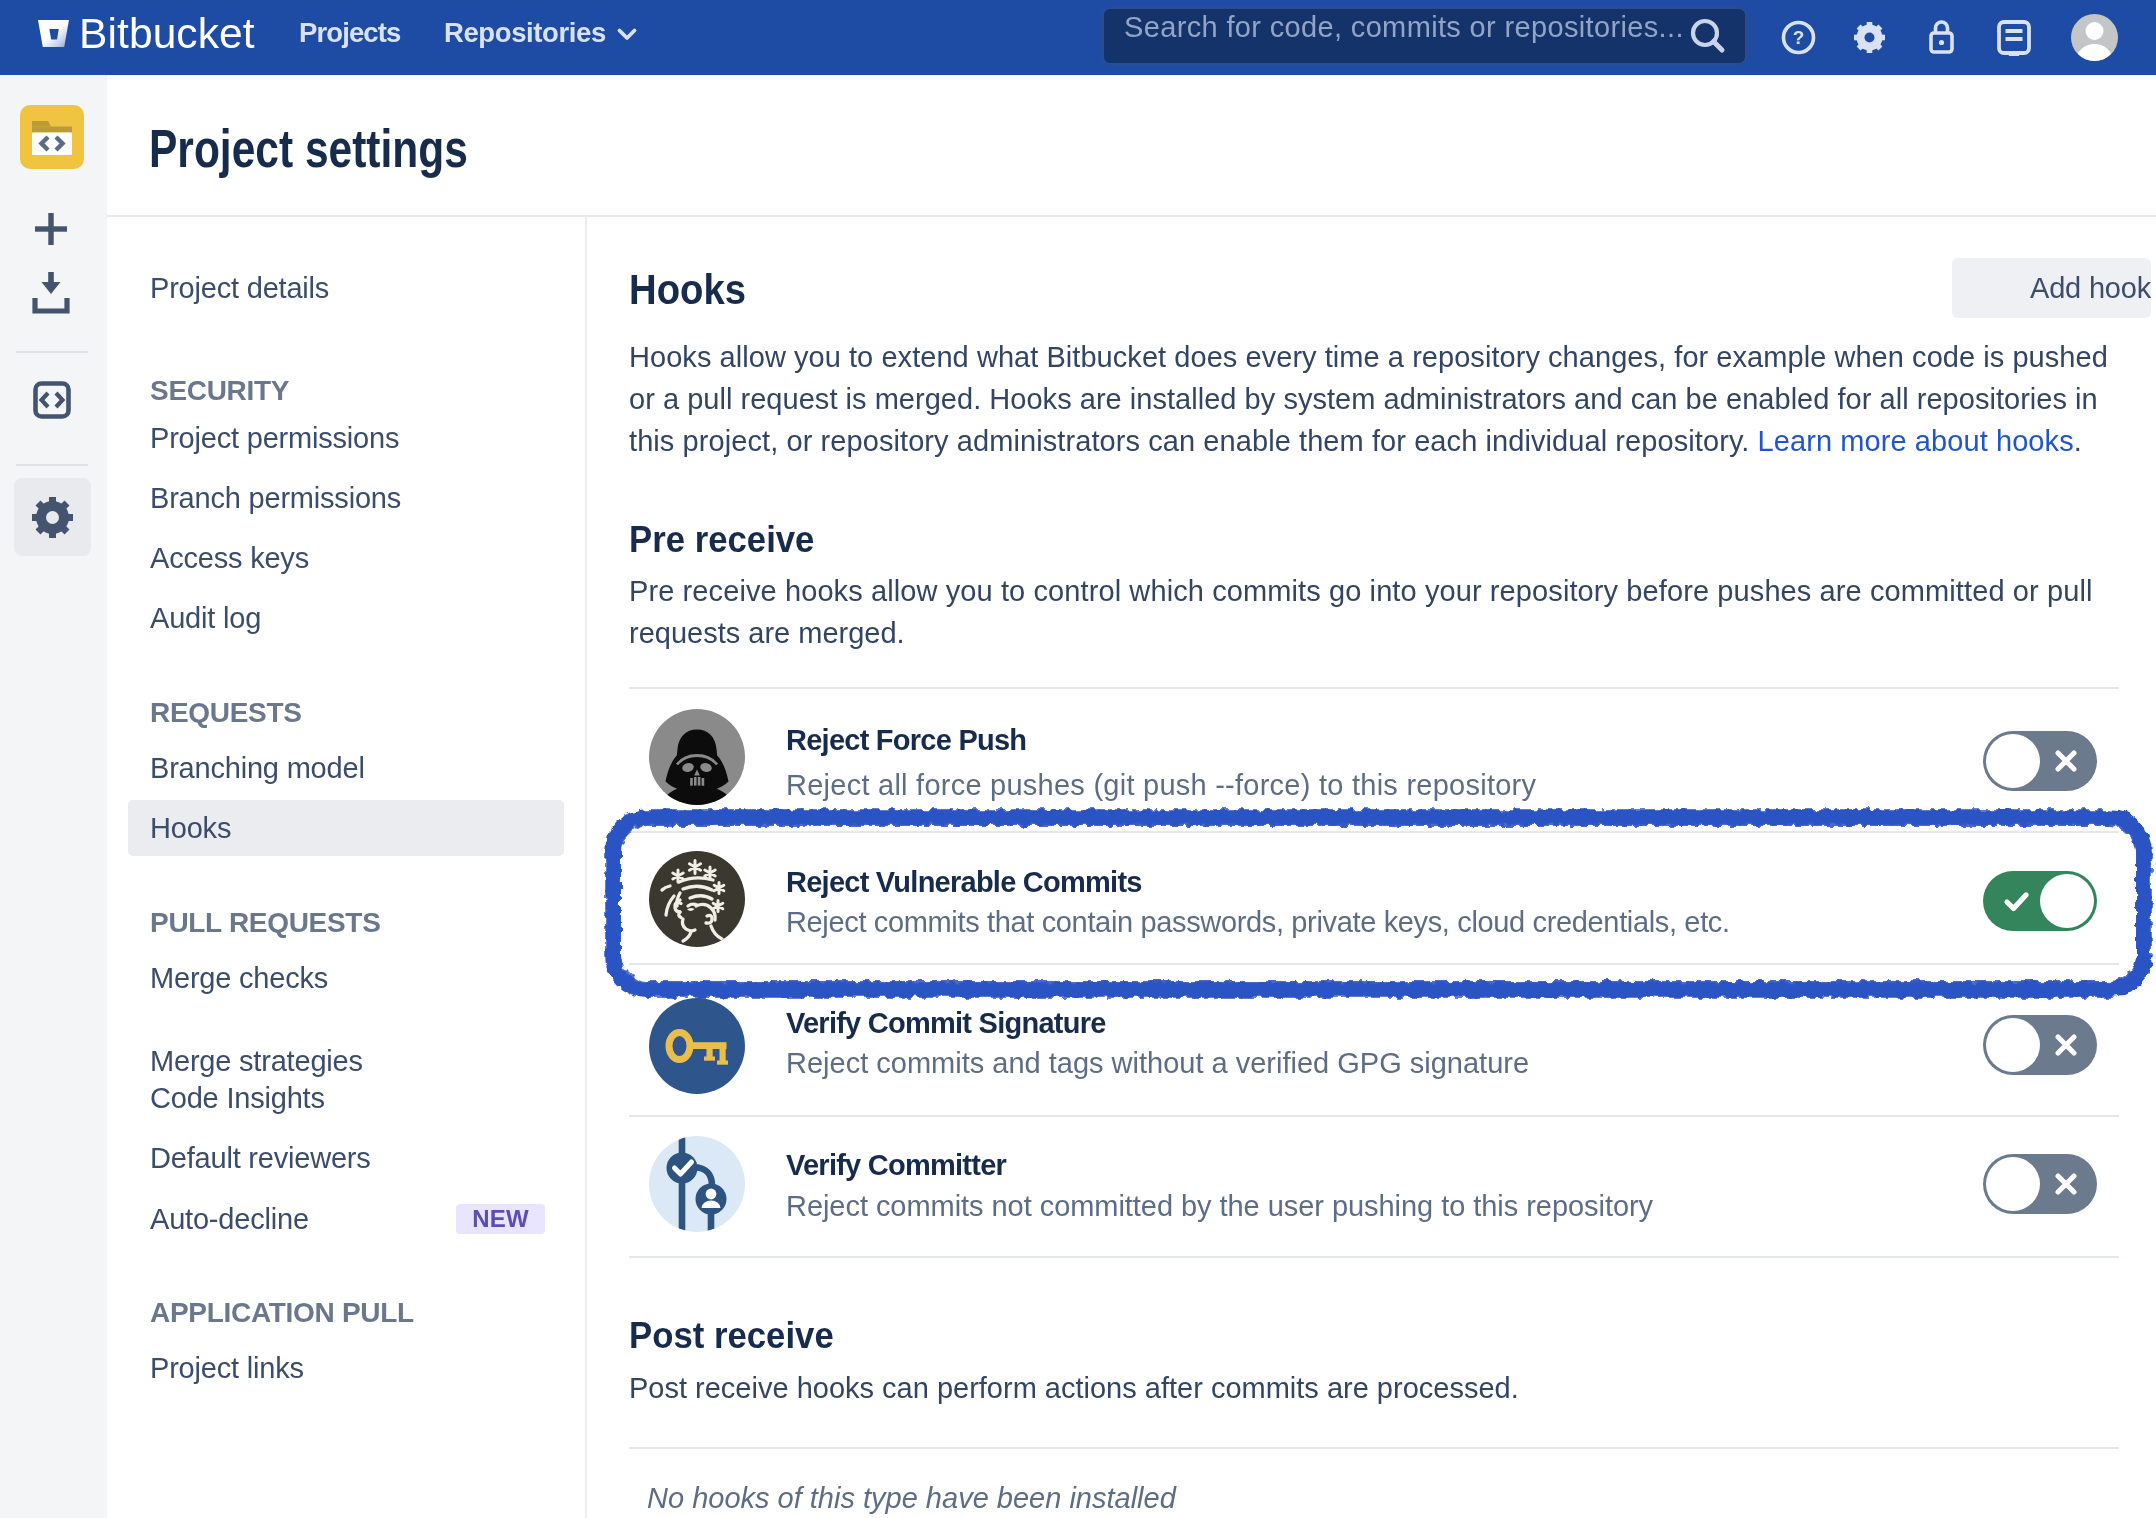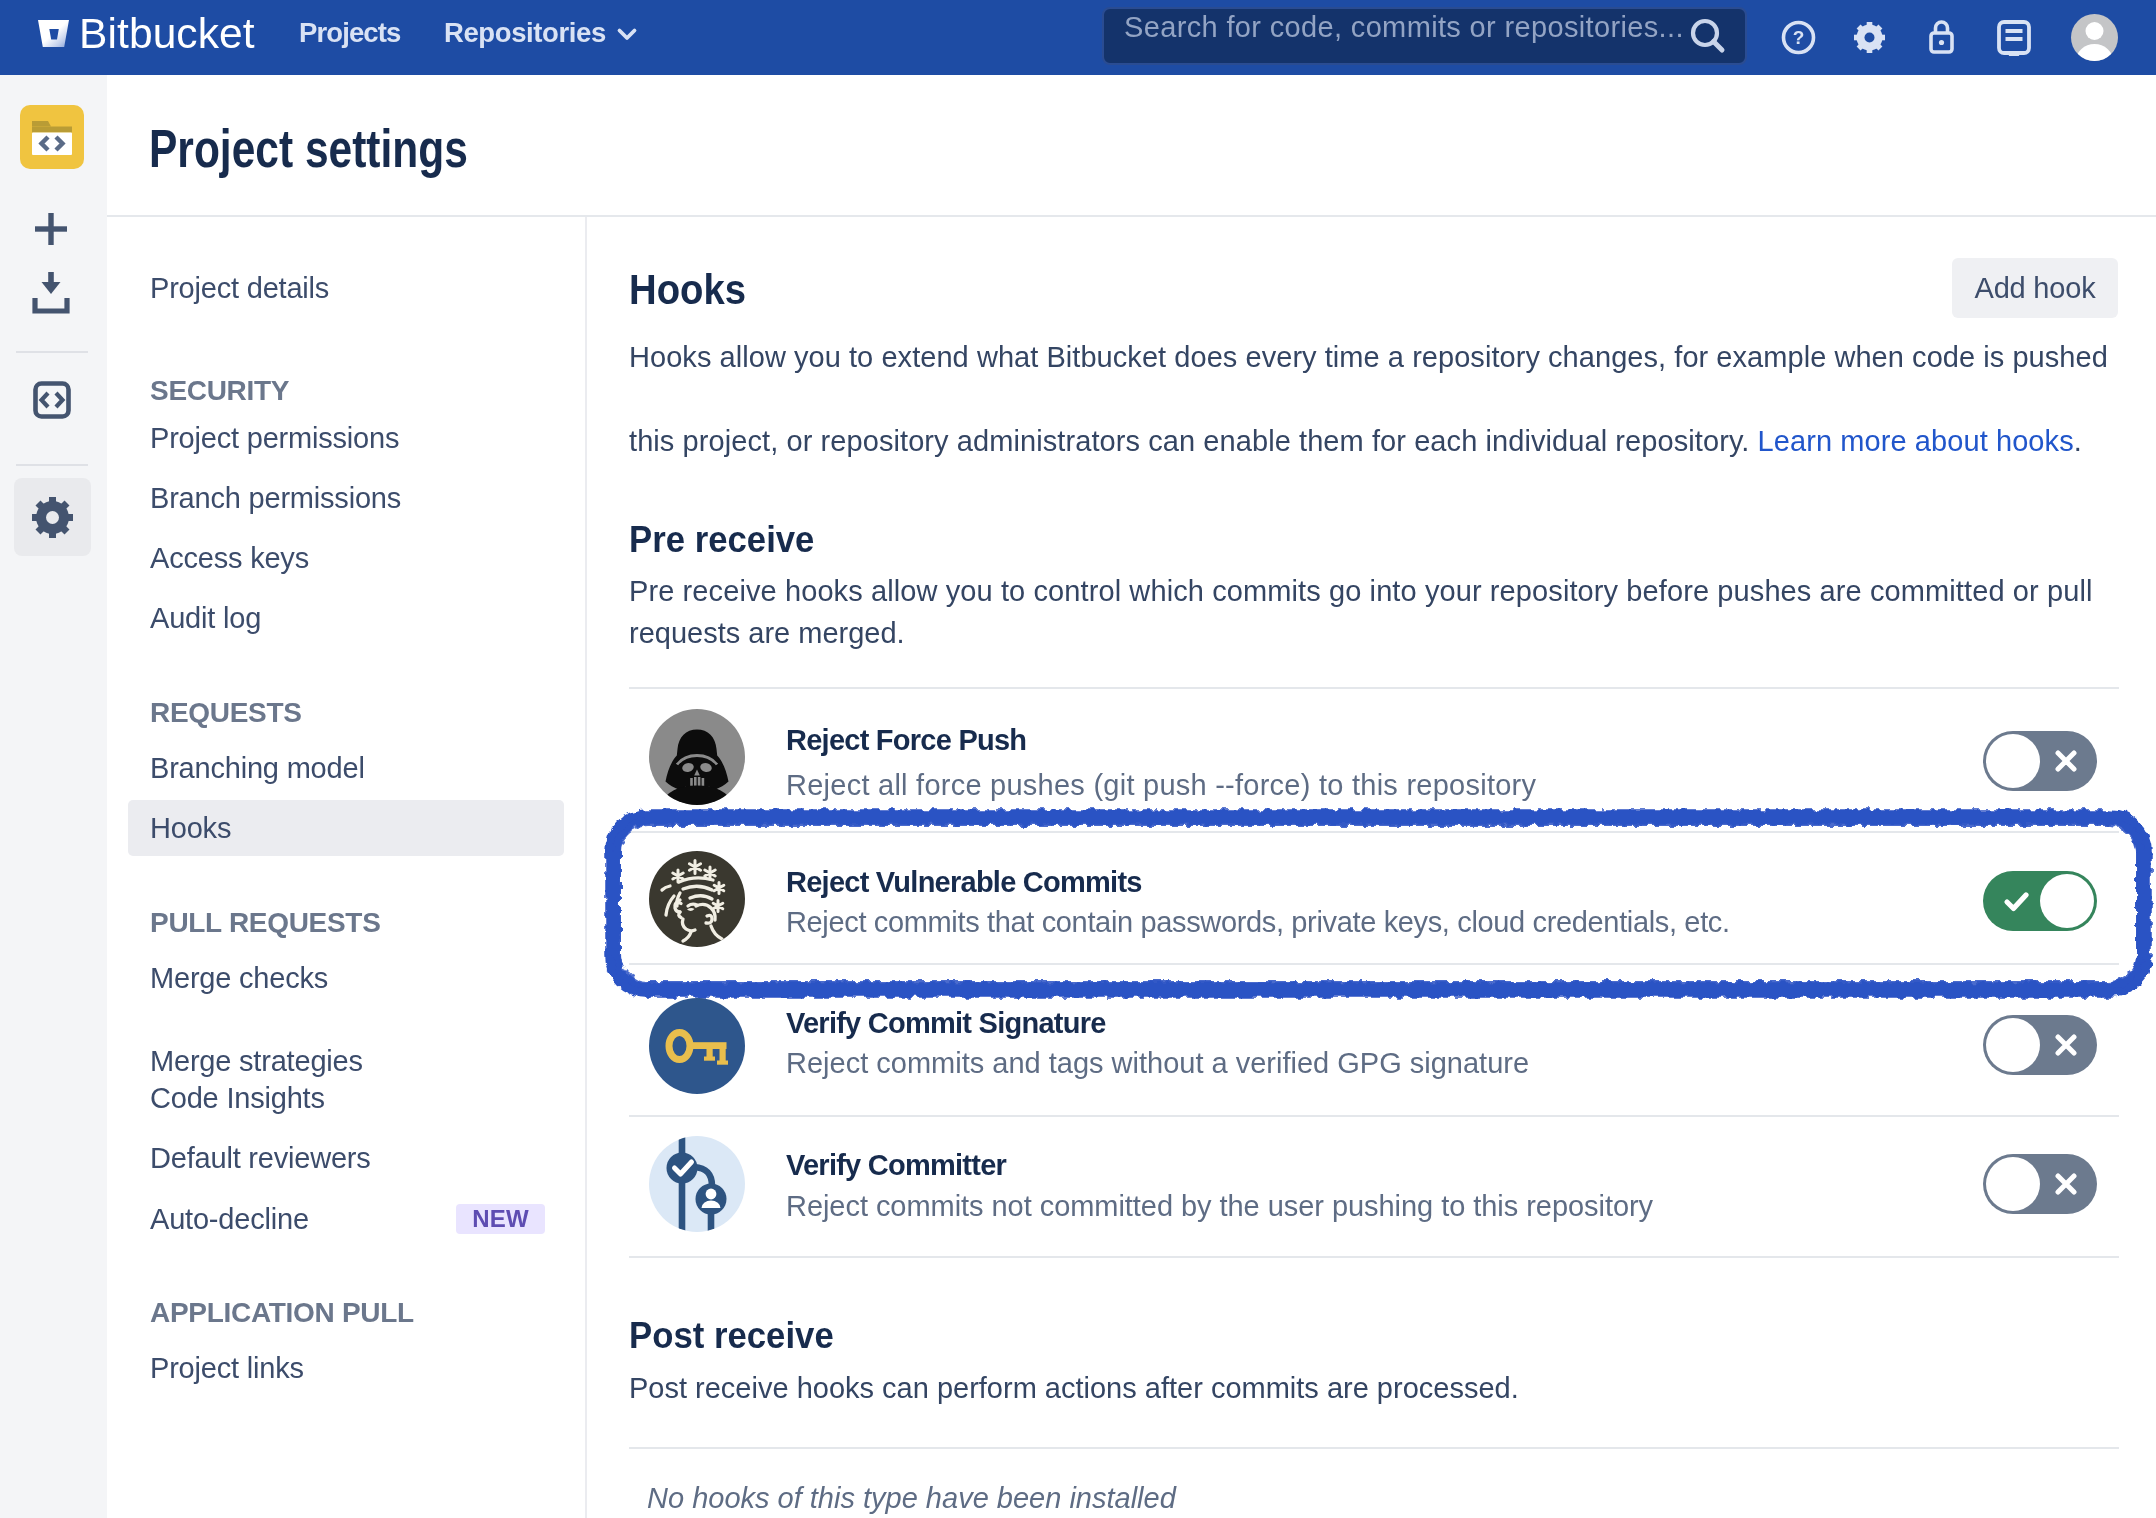--- a/index.html
+++ b/index.html
@@ -25,21 +25,21 @@
 .sh{position:absolute;left:150px;font-size:28px;font-weight:bold;color:#6B778C;line-height:1;white-space:nowrap;letter-spacing:-0.3px}
 #hooksel{position:absolute;left:128px;top:800px;width:436px;height:56px;border-radius:5px;background:#EBECF0}
 #newbadge{position:absolute;left:456px;top:1204px;width:89px;height:30px;border-radius:4px;background:#E9E4FF;color:#5E4DB2;font-weight:bold;font-size:24px;text-align:center;line-height:30px;letter-spacing:0.2px}
 
 #h1{position:absolute;left:149px;top:121px;font-size:54px;font-weight:bold;color:#172B4D;line-height:1;white-space:nowrap;transform:scaleX(0.787);transform-origin:0 0;letter-spacing:0px}
 #h2{position:absolute;left:629px;top:268px;font-size:43px;font-weight:bold;color:#172B4D;line-height:1;white-space:nowrap;transform:scaleX(0.89);transform-origin:0 0}
 .h3{position:absolute;left:629px;font-size:36px;font-weight:bold;color:#172B4D;line-height:1;white-space:nowrap;transform:scaleX(0.965);transform-origin:0 0}
 
 .para{position:absolute;left:629px;font-size:29px;color:#344563;line-height:1;white-space:nowrap;letter-spacing:0px}
 a.lnk{color:#2156CB;text-decoration:none}
-#addhook{position:absolute;left:1952px;top:258px;width:166px;height:60px;border-radius:6px;background:#EFF0F3;color:#3D4D6B;font-size:29px;text-align:center;line-height:60px;letter-spacing:-0.2px}
+#addhook{position:absolute;left:1952px;top:258px;width:199px;height:60px;border-radius:6px;background:#EFF0F3;color:#3D4D6B;font-size:29px;text-align:right;line-height:60px;letter-spacing:-0.2px}
 .hr2{position:absolute;height:2px;background:#E4E7EB;left:629px;width:1490px}
 
 .hicon{position:absolute;left:649px;width:96px;height:96px;border-radius:50%}
 .t{position:absolute;left:786px;font-size:29px;font-weight:bold;color:#172B4D;line-height:1;white-space:nowrap;letter-spacing:-0.75px}
 .d{position:absolute;left:786px;font-size:29px;color:#5E6C84;line-height:1;white-space:nowrap;letter-spacing:-0.2px}
 .tg{position:absolute;left:1983px;width:114px;height:60px;border-radius:30px;background:#6C7A8E}
 .tg .knob{position:absolute;top:3px;width:54px;height:54px;border-radius:50%;background:#fff}
 .tgon{background:#35855C}
 #ital{position:absolute;left:647px;top:1484px;font-size:29px;font-style:italic;color:#5E6C84;line-height:1;white-space:nowrap}
 svg{display:block}
@@ -174,20 +174,21 @@
 <div class="nv" style="top:1084.1px">Code Insights</div>
 <div class="nv" style="top:1144.1px">Default reviewers</div>
 <div class="nv" style="top:1204.6px">Auto-decline</div>
 <div id="newbadge">NEW</div>
 <div class="sh" style="top:1298.7px">APPLICATION PULL</div>
 <div class="nv" style="top:1354.1px">Project links</div>
 
 <div id="h2">Hooks</div>
 <div id="addhook">Add hook</div>
 <div class="para" style="top:343.2px;letter-spacing:0.05px">Hooks allow you to extend what Bitbucket does every time a repository changes, for example when code is pushed</div>
+<div class="para" style="top:385.1px;letter-spacing:0.03px">or a pull request is merged. Hooks are installed by system administrators and can be enabled for all repositories in</div>
 <div class="para" style="top:427px;letter-spacing:0.08px">this project, or repository administrators can enable them for each individual repository. <a class="lnk" href="#">Learn more about hooks</a>.</div>
 
 <div class="h3" style="top:521.7px">Pre receive</div>
 <div class="para" style="top:576.6px;letter-spacing:0.1px">Pre receive hooks allow you to control which commits go into your repository before pushes are committed or pull</div>
 <div class="para" style="top:618.5px">requests are merged.</div>
 
 <div class="hr2" style="top:687px"></div>
 
 <div class="hicon" style="top:709px;background:#8A8A8A;overflow:hidden">
   <svg width="96" height="96" viewBox="0 0 96 96">

